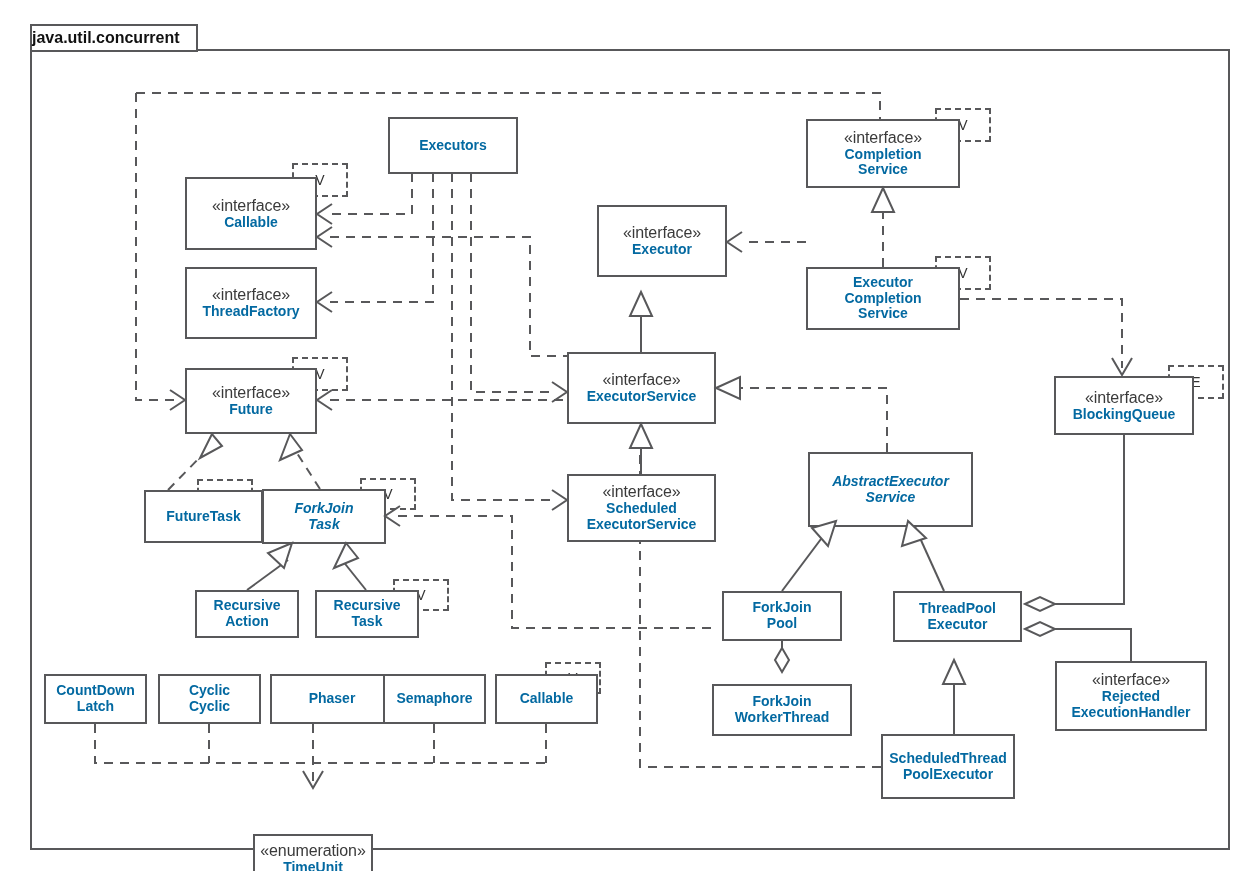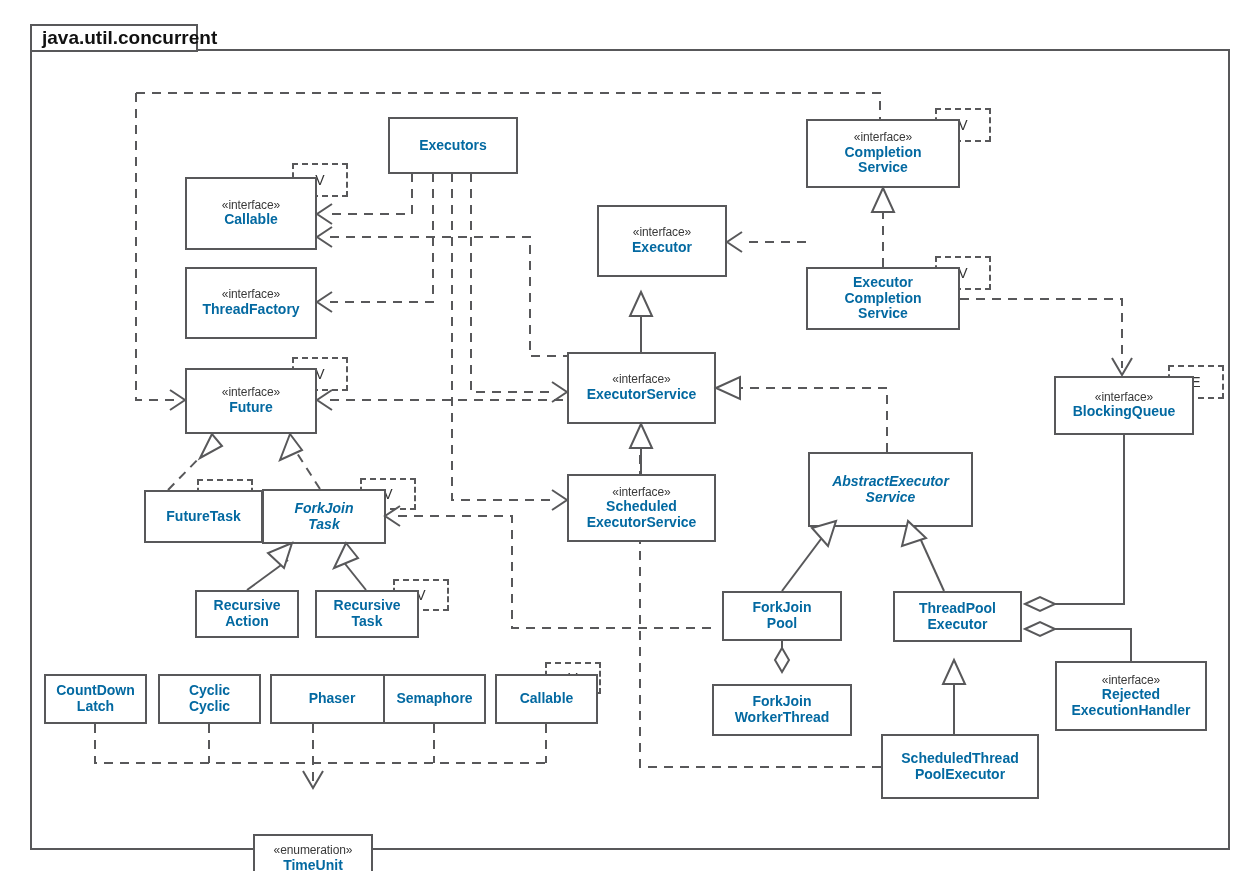--- a/index.html
+++ b/index.html
@@ -2,27 +2,27 @@
 <html><head>
 <meta charset="utf-8">
 <style>
   html,body{margin:0;padding:0;background:#ffffff;}
   body{font-family:"Liberation Sans", sans-serif;}
   #canvas{position:relative;width:1250px;height:871px;background:#ffffff;overflow:hidden;}
 
   
   .pkg-frame{position:absolute;box-sizing:border-box;border:2px solid #58585a;background:#ffffff;}
   .pkg-tab{position:absolute;box-sizing:border-box;border:2px solid #58585a;background:#ffffff;
-           display:flex;align-items:center;padding-left:10px;font-size:19px;font-weight:bold;color:#111;z-index:5;}
+           display:flex;align-items:center;font-size:16px;font-weight:bold;color:#111;z-index:5;}
 
   
   .node{position:absolute;box-sizing:border-box;border:2px solid #58585a;background:#ffffff;
         display:flex;flex-direction:column;align-items:center;justify-content:center;
         text-align:center;line-height:1.12;z-index:3;}
-  .node .stereo{font-size:12px;font-weight:normal;color:#3a3a3a;letter-spacing:-0.1px;}
+  .node .stereo{font-size:16px;font-weight:normal;color:#3a3a3a;letter-spacing:-0.1px;}
   .node .nm{font-size:14px;font-weight:bold;color:#0369a1;}
   .node.italic .nm{font-style:italic;}
 
   
   .tparam{position:absolute;box-sizing:border-box;border:2px dashed #58585a;background:transparent;
           display:flex;align-items:center;justify-content:center;
           font-size:14px;color:#333;z-index:2;}
 
   svg.wires{position:absolute;left:0;top:0;width:1250px;height:871px;z-index:1;overflow:visible;}
   svg.wires-top{z-index:4;}
@@ -265,21 +265,21 @@
   <div class="node" style="left:893px;top:591px;width:129px;height:51px;">
     <span class="nm">ThreadPool</span>
     <span class="nm">Executor</span>
   </div>
 
   <div class="node" style="left:712px;top:684px;width:140px;height:52px;">
     <span class="nm">ForkJoin</span>
     <span class="nm">WorkerThread</span>
   </div>
 
-  <div class="node" style="left:881px;top:734px;width:158px;height:65px;">
+  <div class="node" style="left:881px;top:734px;width:134px;height:65px;">
     <span class="nm">ScheduledThread</span>
     <span class="nm">PoolExecutor</span>
   </div>
 
   <div class="node" style="left:1055px;top:661px;width:152px;height:70px;">
     <span class="stereo">«interface»</span>
     <span class="nm">Rejected</span>
     <span class="nm">ExecutionHandler</span>
   </div>
 

